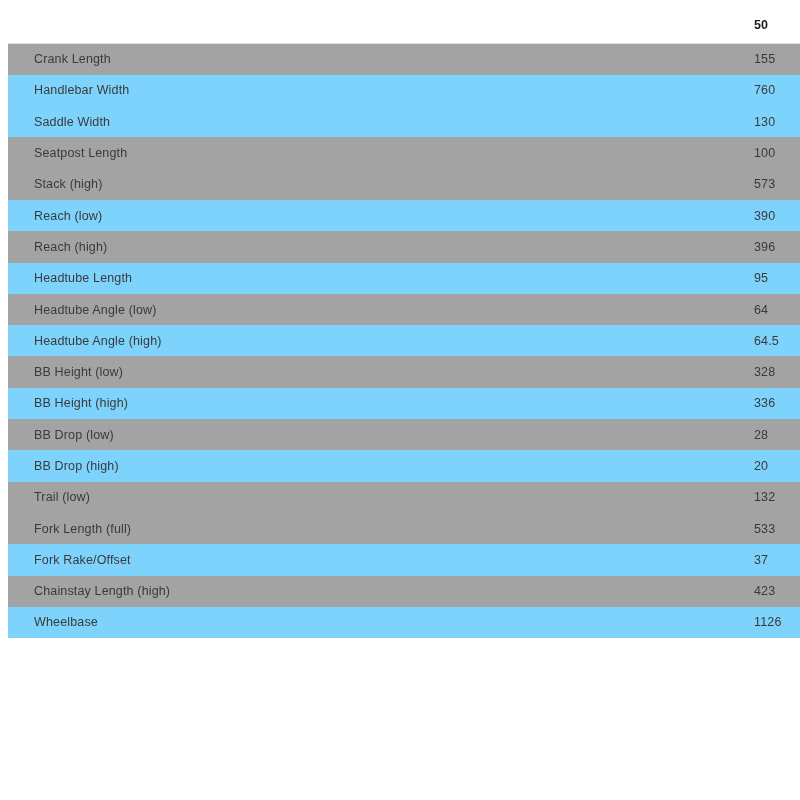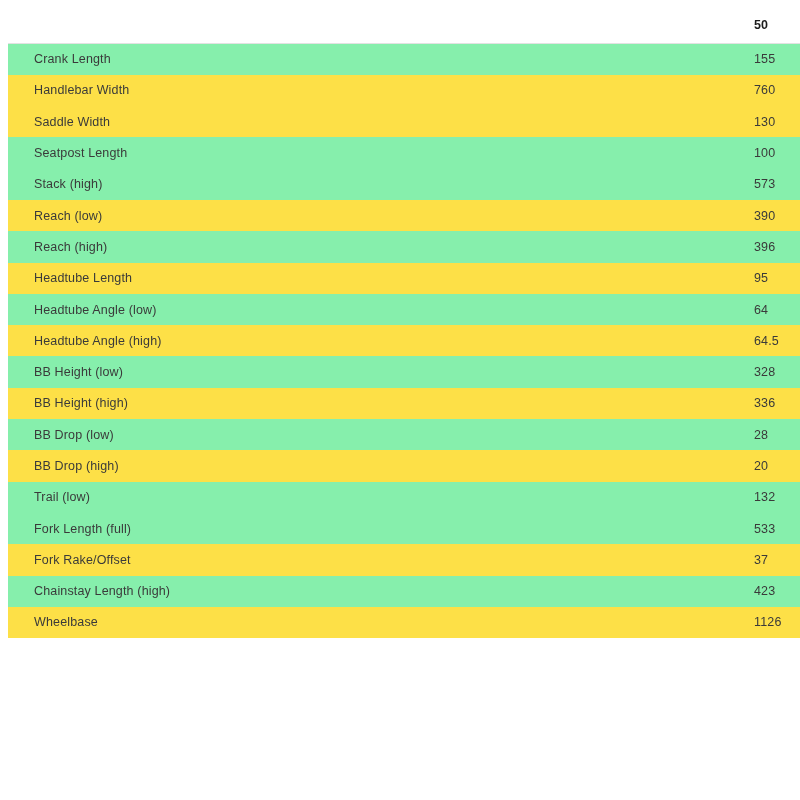--- a/index.html
+++ b/index.html
@@ -48,24 +48,24 @@
     font-size: 12.5px;
     border-bottom: 1px solid #e2e2e2;
     height: 36px;
   }
   col.col-label { width: 720px; }
   col.col-value { width: 80px; }
   th.value-col, td.value-col {
     padding-left: 0;
   }
   tr.row-odd td {
-    background: #86efac;
+    background: #a3a3a3;
   }
   tr.row-even td {
-    background: #fde047;
+    background: #7dd3fc;
   }
   thead tr th {
     background: #ffffff;
   }
   
   .spec-table-wrap {
     border-top-left-radius: 6px;
     border-top-right-radius: 6px;
     overflow: hidden;
   }

